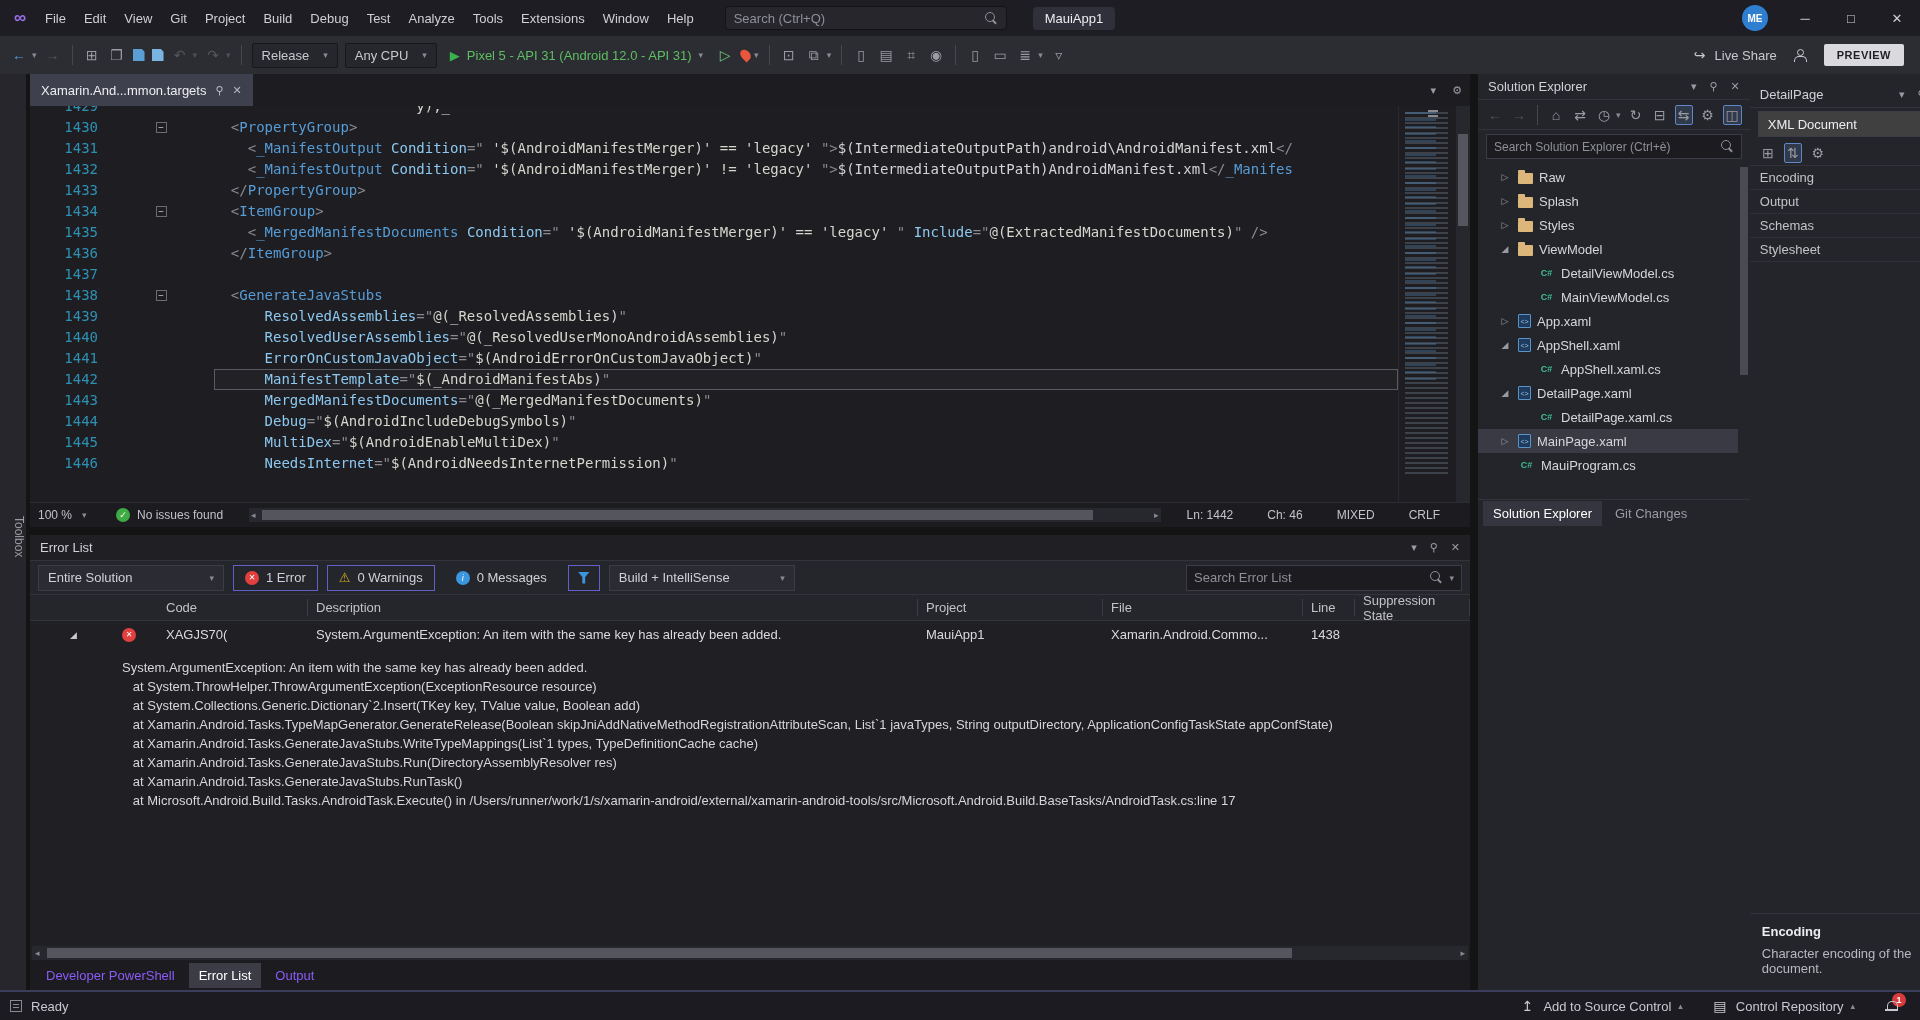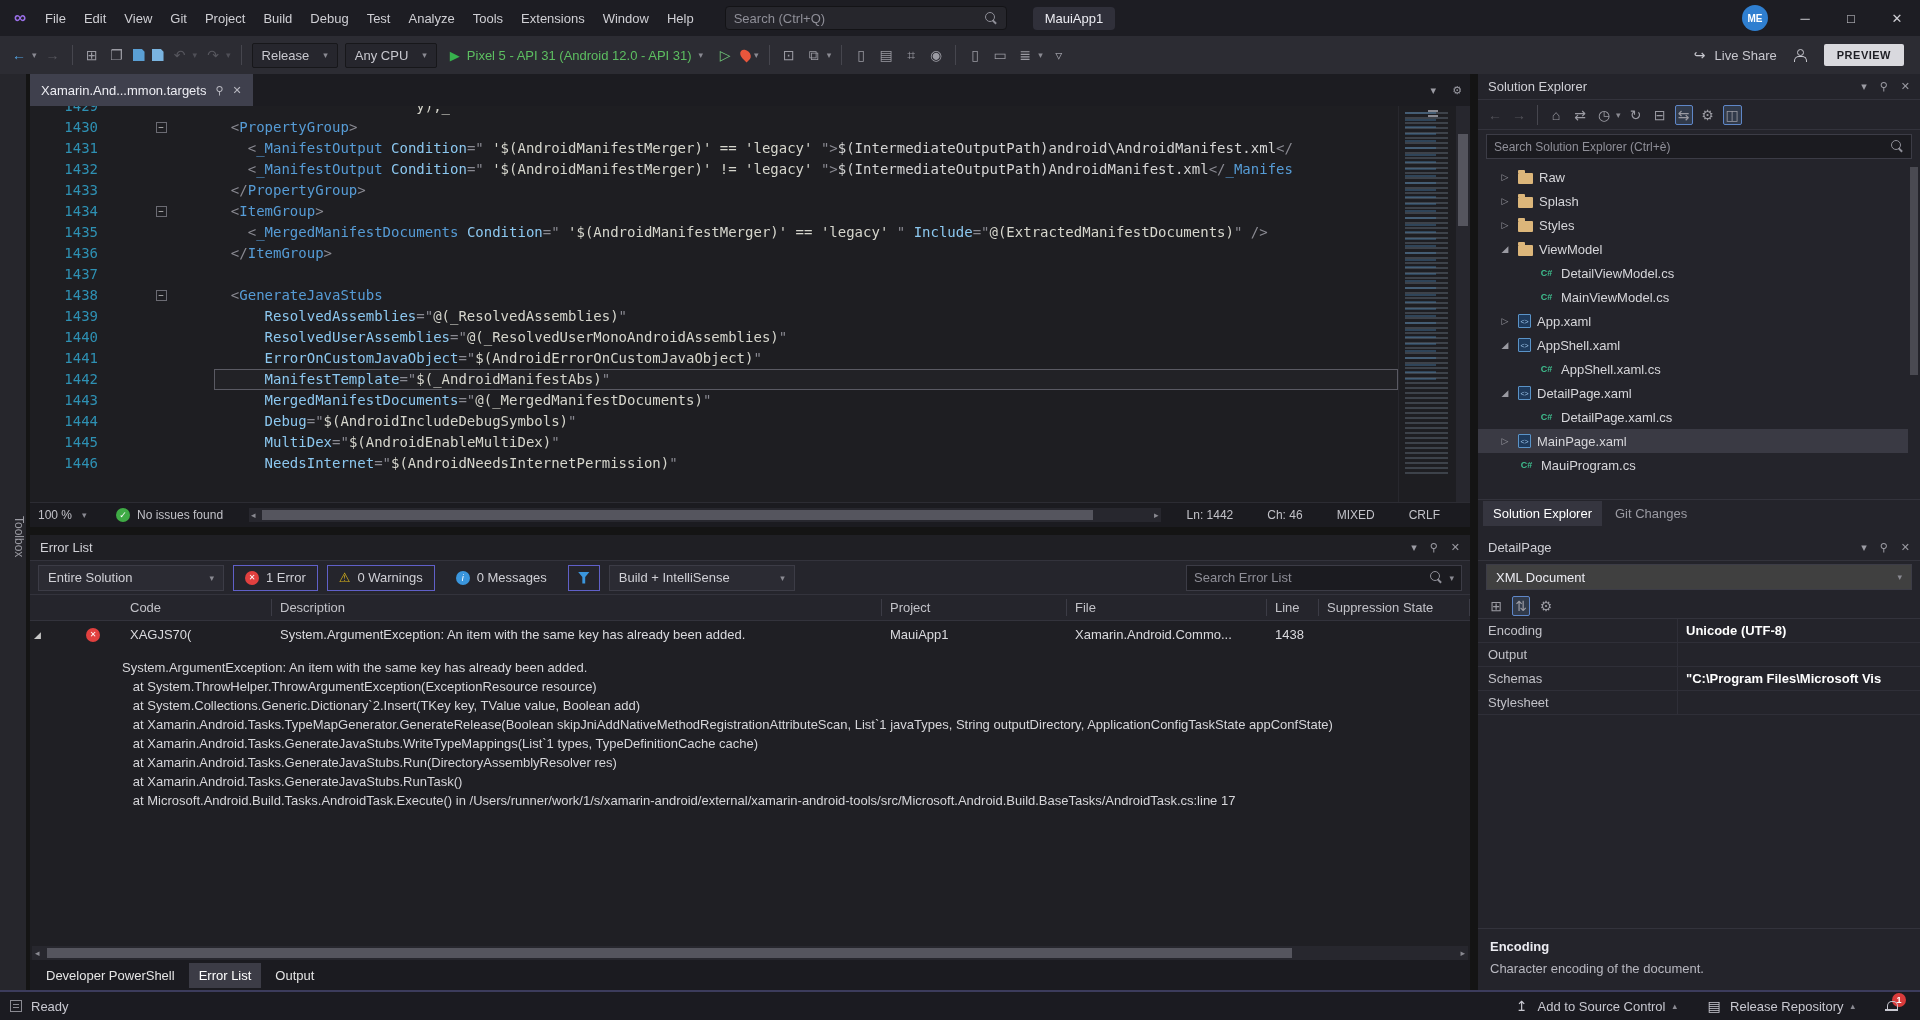--- a/index.html
+++ b/index.html
@@ -51,21 +51,21 @@
   .person::after { content:""; position:absolute; width:11px; height:5px; border-radius:5px 5px 0 0; border:1.5px solid #c8c8cf; border-bottom:none; left:0; bottom:0; }
   .live-share { display:flex; align-items:center; gap:6px; color:#c8c8cf; margin-right:10px; }
   .preview-badge { background:#d9d9de; color:#1e1e24; font-size:11px; font-weight:bold; letter-spacing:.5px;
     padding:5px 13px; border-radius:2px; margin:0 6px 0 10px; }
 
   
   .main { flex:1; display:flex; background:#141414; min-height:0; }
   .toolbox-strip { width:26px; background:#26262c; color:#9b9ba3; font-size:12px; padding-top:10px; flex:none;
     display:flex; justify-content:center; writing-mode:vertical-rl; }
   .center { flex:1; display:flex; flex-direction:column; min-width:0; margin-left:4px; }
-  .right { width:442px; flex:none; display:flex; flex-direction:column; background:#24242b; margin-left:8px; }
+  .right { width:442px; flex:none; display:flex; background:#24242b; margin-left:8px; }
 
   
   .tabstrip { height:32px; background:#1c1c21; display:flex; align-items:stretch; flex:none; }
   .doc-tab { background:#3f404d; color:#ececf2; display:flex; align-items:center; gap:9px; padding:0 11px; }
   .doc-tab .pin, .doc-tab .x { color:#b8b8c0; font-size:11px; }
   .ts-icon { color:#9b9ba3; font-size:11px; padding:0 8px; display:flex; align-items:center; }
 
   .editor-wrap { height:396px; display:flex; background:#1e1e22; position:relative; flex:none; }
   .code-pane { flex:1; overflow:hidden; font-family:"DejaVu Sans Mono", monospace; font-size:14px; line-height:21px; min-width:0; }
   .code-line { display:flex; height:21px; white-space:pre;gap:42px; }
@@ -113,35 +113,35 @@
   .err-circle { width:14px; height:14px; border-radius:50%; background:#e1403f; color:#fff; font-size:8px;
     display:flex; align-items:center; justify-content:center; flex:none; }
   .warn-tri { color:#d8b21c; font-size:13px; }
   .info-circle { width:14px; height:14px; border-radius:50%; background:#3a96dd; color:#fff; font-size:9px; font-style:italic;
     display:flex; align-items:center; justify-content:center; }
   .filter-btn { width:32px; height:26px; border:1px solid #6060c8; display:flex; align-items:center; justify-content:center; }
   .funnel { width:12px; height:12px; background:#3a96dd; clip-path:polygon(0 0,100% 0,62% 45%,62% 100%,38% 100%,38% 45%); }
   .el-search { margin-left:auto; width:276px; height:26px; background:#1b1b20; border:1px solid #3c3c46;
     display:flex; align-items:center; padding:0 7px; gap:6px; color:#8f8f98; }
 
-  .el-grid { display:grid; grid-template-columns:52px 40px 150px 610px 185px 200px 52px 1fr; align-items:center; }
+  .el-grid { display:grid; grid-template-columns:52px 40px 150px 610px 185px 200px 52px 1fr; align-items:center;padding-left:36px; }
   .header-row { height:26px; background:#25252c; border-bottom:1px solid #33333c; color:#c2c2c8; flex:none; }
   .hcell { padding-left:8px; border-right:1px solid #3c3c46; height:17px; display:flex; align-items:center; }
   .hcell.empty { border-right:none; }
   .err-row { height:27px; color:#dadade; flex:none; }
   .ecell { padding-left:8px; white-space:nowrap; overflow:hidden; }
   .ecell.center { display:flex; justify-content:center; padding-left:0; }
   .expander { color:#c8c8c8; font-size:9px; }
   .stack { padding:10px 0 0 92px; font-size:13px; line-height:19px; color:#d6d6da; flex:none; }
   .stack-line { white-space:pre; }
   .el-filler { flex:1; }
   .el-hscroll { height:14px; background:#27272e; display:flex; align-items:center; margin:0 2px; flex:none; }
   .el-hscroll .arr { font-size:9px; color:#8a8a92; padding:0 3px; }
   .bottom-tabs { height:30px; display:flex; align-items:center; gap:4px; padding:0 6px; background:#1b1b20; flex:none; }
-  .btab { padding:5px 10px; color:#e5e5e5; }
+  .btab { padding:5px 10px; color:#8b5cf6; }
   .btab.active { background:#3c3c46; color:#fff; }
 
   
   .se { height:453px; display:flex; flex-direction:column; flex:none; }
   .se-toolbar { height:30px; display:flex; align-items:center; gap:6px; padding:0 8px; border-bottom:1px solid #33333c; color:#9b9ba3; flex:none; }
   .se-search { margin:4px 8px; height:25px; background:#1b1b20; border:1px solid #3c3c46; display:flex; align-items:center;
     padding:0 7px; gap:6px; color:#8f8f98; flex:none; }
   .se-search input { font-size:12px; }
   .tree { flex:1; position:relative; overflow:hidden; color:#d6d6da; padding-top:2px; }
   .titem { height:24px; display:flex; align-items:center; gap:6px; padding-right:20px; }
@@ -584,18 +584,18 @@
   <span class="sb-ico"></span>
   <span>Ready</span>
   <div class="spacer"></div>
   <div class="sb-group">
     <span class="tb-icon">↥</span>
     <span>Add to Source Control</span>
     <span class="caret-up">▴</span>
   </div>
   <div class="sb-group">
     <span class="tb-icon">▤</span>
-    <span>Release Repository</span>
+    <span>Control Repository</span>
     <span class="caret-up">▴</span>
   </div>
   <span class="bell"></span>
   <span class="badge">1</span>
 </div>
 
 </body></html>

